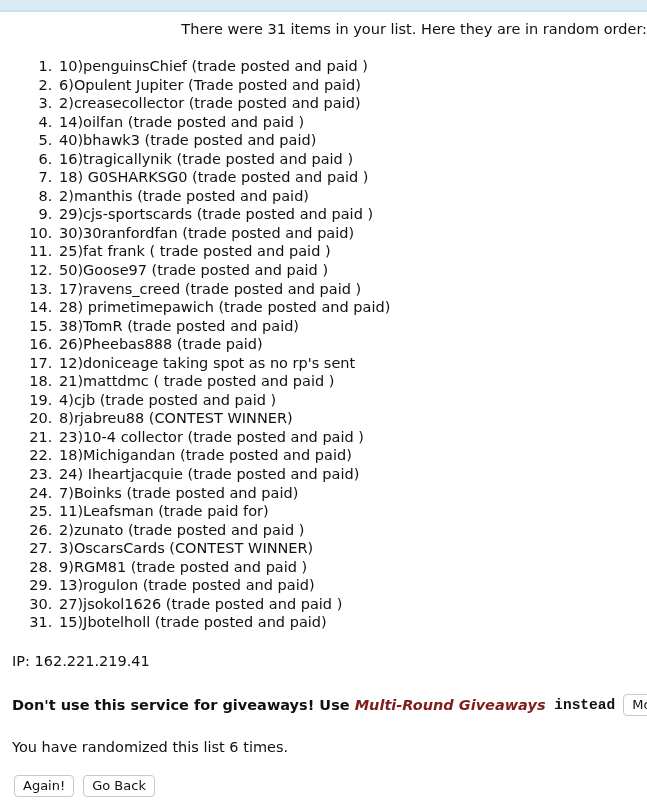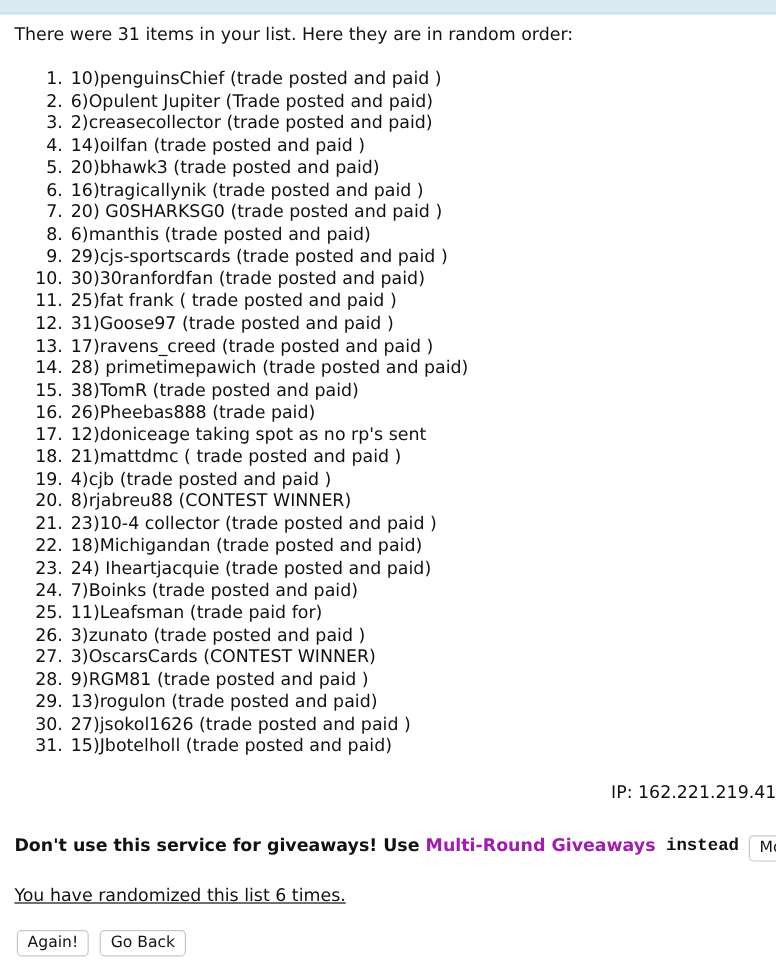--- a/index.html
+++ b/index.html
@@ -27,48 +27,49 @@
     .content {
       position: absolute;
       left: 12px;
       top: 19px;
       right: 0;
     }
     .intro {
       margin: 0;
       line-height: 20px;
       white-space: nowrap;
+      text-align: right;
     }
     ol.result-list {
       margin: 18px 16px 0 0;
       padding: 0 0 0 45px;
       list-style: decimal;
     }
     ol.result-list li {
       line-height: 18.55px;
       white-space: nowrap;
       padding-left: 2px;
     }
     .meta {
       margin-top: 17px;
       line-height: 24px;
       white-space: nowrap;
-      text-align: right;
     }
     .warning {
       margin-top: 19px;
       font-weight: bold;
       white-space: nowrap;
       line-height: 26px;
       display: flex;
-      align-items: flex-end;
+      align-items: center;
     }
     .warning a {
-      color: #a21caf;
+      color: #7f1d1d;
       text-decoration: none;
+      font-style: italic;
     }
     .btn {
       font-family: "DejaVu Sans", "Liberation Sans", sans-serif;
       font-size: 13px;
       font-weight: normal;
       color: #111111;
       background: #ffffff;
       border: 1px solid #c8c8c8;
       border-radius: 4px;
       padding: 2px 8px;
@@ -76,21 +77,20 @@
       line-height: 16px;
       cursor: pointer;
     }
     .warning .btn {
       margin-left: 8px;
     }
     .count {
       margin-top: 19px;
       line-height: 20px;
       white-space: nowrap;
-      text-decoration: underline;
     }
     .actions {
       margin-top: 18px;
       display: flex;
       gap: 9px;
       margin-left: 2px;
     }
   </style>
 </head>
 <body>
@@ -98,42 +98,42 @@
 <div class="top-band"></div>
 
 <div class="content">
   <p class="intro">There were 31 items in your list. Here they are in random order:</p>
 
   <ol class="result-list">
     <li>10)penguinsChief (trade posted and paid )</li>
     <li>6)Opulent Jupiter (Trade posted and paid)</li>
     <li>2)creasecollector (trade posted and paid)</li>
     <li>14)oilfan (trade posted and paid )</li>
-    <li>20)bhawk3 (trade posted and paid)</li>
+    <li>40)bhawk3 (trade posted and paid)</li>
     <li>16)tragicallynik (trade posted and paid )</li>
-    <li>20) G0SHARKSG0 (trade posted and paid )</li>
-    <li>6)manthis (trade posted and paid)</li>
+    <li>18) G0SHARKSG0 (trade posted and paid )</li>
+    <li>2)manthis (trade posted and paid)</li>
     <li>29)cjs-sportscards (trade posted and paid )</li>
     <li>30)30ranfordfan (trade posted and paid)</li>
     <li>25)fat frank ( trade posted and paid )</li>
-    <li>31)Goose97 (trade posted and paid )</li>
+    <li>50)Goose97 (trade posted and paid )</li>
     <li>17)ravens_creed (trade posted and paid )</li>
     <li>28) primetimepawich (trade posted and paid)</li>
     <li>38)TomR (trade posted and paid)</li>
     <li>26)Pheebas888 (trade paid)</li>
     <li>12)doniceage taking spot as no rp's sent</li>
     <li>21)mattdmc ( trade posted and paid )</li>
     <li>4)cjb (trade posted and paid )</li>
     <li>8)rjabreu88 (CONTEST WINNER)</li>
     <li>23)10-4 collector (trade posted and paid )</li>
     <li>18)Michigandan (trade posted and paid)</li>
     <li>24) Iheartjacquie (trade posted and paid)</li>
     <li>7)Boinks (trade posted and paid)</li>
     <li>11)Leafsman (trade paid for)</li>
-    <li>3)zunato (trade posted and paid )</li>
+    <li>2)zunato (trade posted and paid )</li>
     <li>3)OscarsCards (CONTEST WINNER)</li>
     <li>9)RGM81 (trade posted and paid )</li>
     <li>13)rogulon (trade posted and paid)</li>
     <li>27)jsokol1626 (trade posted and paid )</li>
     <li>15)Jbotelholl (trade posted and paid)</li>
   </ol>
 
   <div class="meta">
     <div>IP: 162.221.219.41</div>
   </div>

